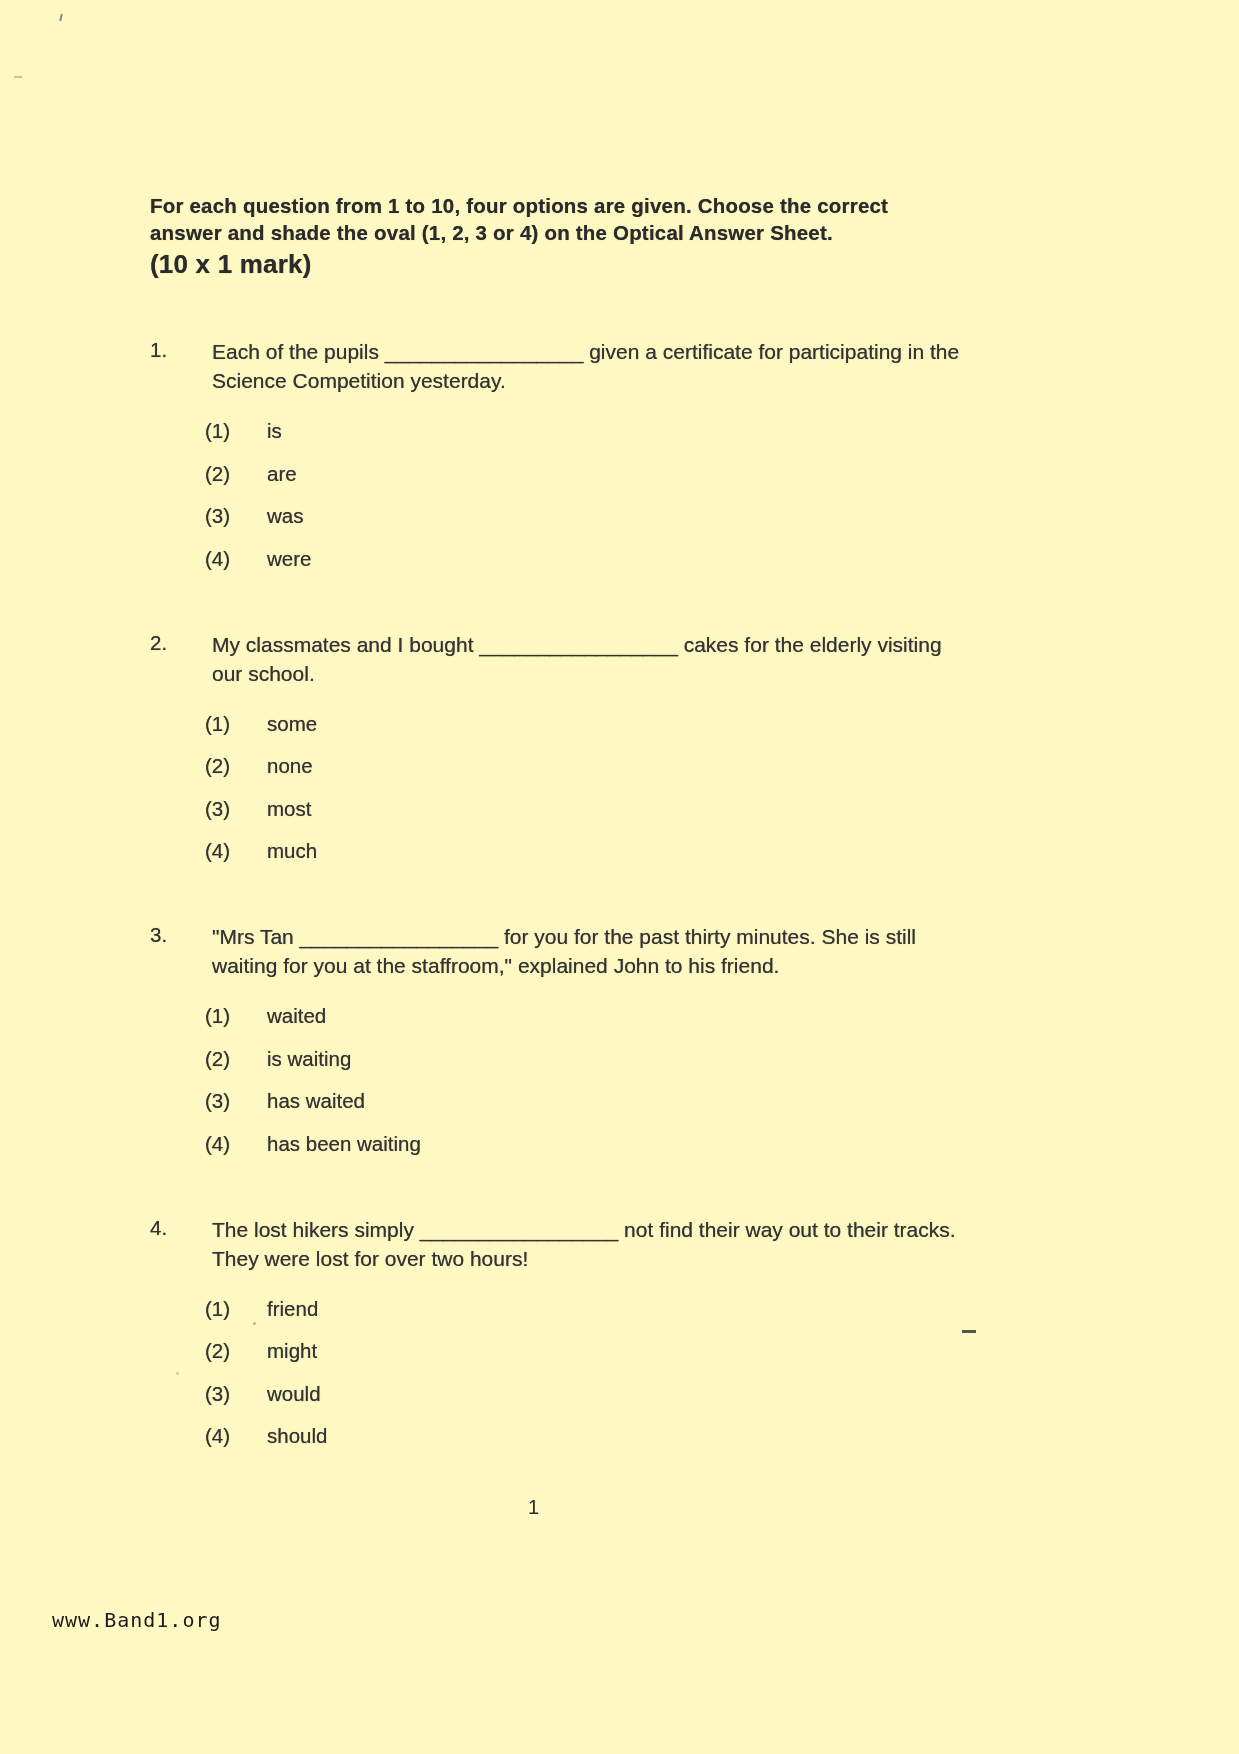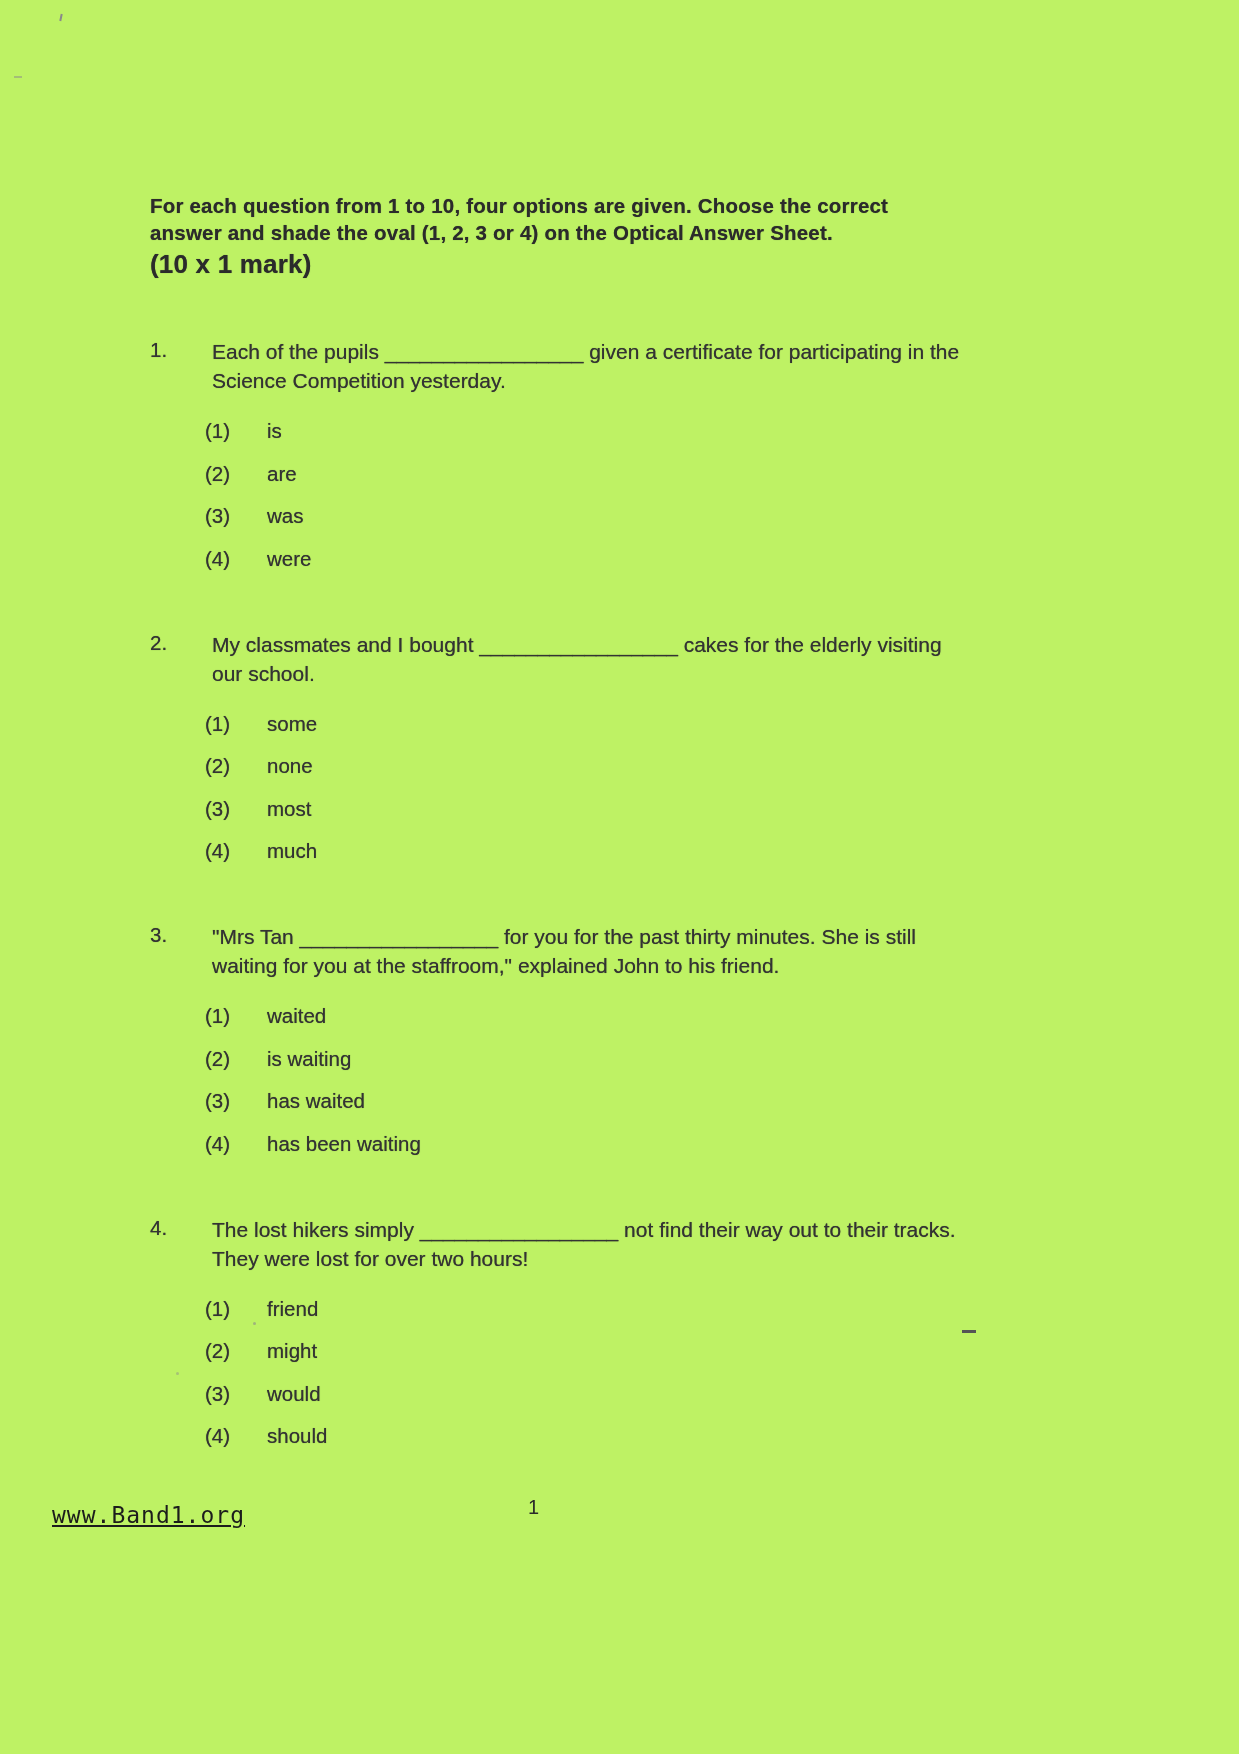--- a/index.html
+++ b/index.html
@@ -3,21 +3,21 @@
 <meta charset="utf-8">
 <style>
   * { margin: 0; padding: 0; box-sizing: border-box; }
   html, body { background: #ffffff; }
   body { font-family: "Liberation Sans", sans-serif; }
 
   .page {
     position: relative;
     width: 1239px;
     height: 1754px;
-    background: #bef264;
+    background: #fef9c3;
     color: #2f2f2f;
     overflow: hidden;
   }
 
   .content {
     position: absolute;
     top: 192px;
     left: 150px;
     width: 850px;
     
@@ -71,26 +71,25 @@
     position: absolute;
     left: 528px;
     top: 1496px;
     font-size: 20px;
     color: #2a2a2a;
   }
 
   .site-url {
     position: absolute;
     left: 52px;
-    top: 1502px;
+    top: 1608px;
     font-family: "DejaVu Sans Mono", monospace;
-    font-size: 23px;
+    font-size: 20px;
     letter-spacing: 1px;
     color: #1c1c1c;
-    text-decoration: underline;
   }
 
   
   .artifact { position: absolute; background: #8a8a8a; }
   .artifact.a1 { left: 60px;  top: 14px;   width: 2px;  height: 7px; transform: rotate(12deg); }
   .artifact.a2 { left: 14px;  top: 76px;   width: 8px;  height: 2px; opacity: .5; }
   .artifact.a3 { left: 962px; top: 1330px; width: 14px; height: 3px; background: #555; }
   .artifact.a4 { left: 253px; top: 1322px; width: 3px;  height: 3px; border-radius: 50%; opacity: .6; }
   .artifact.a5 { left: 176px; top: 1372px; width: 3px;  height: 3px; border-radius: 50%; opacity: .45; }
 </style>

